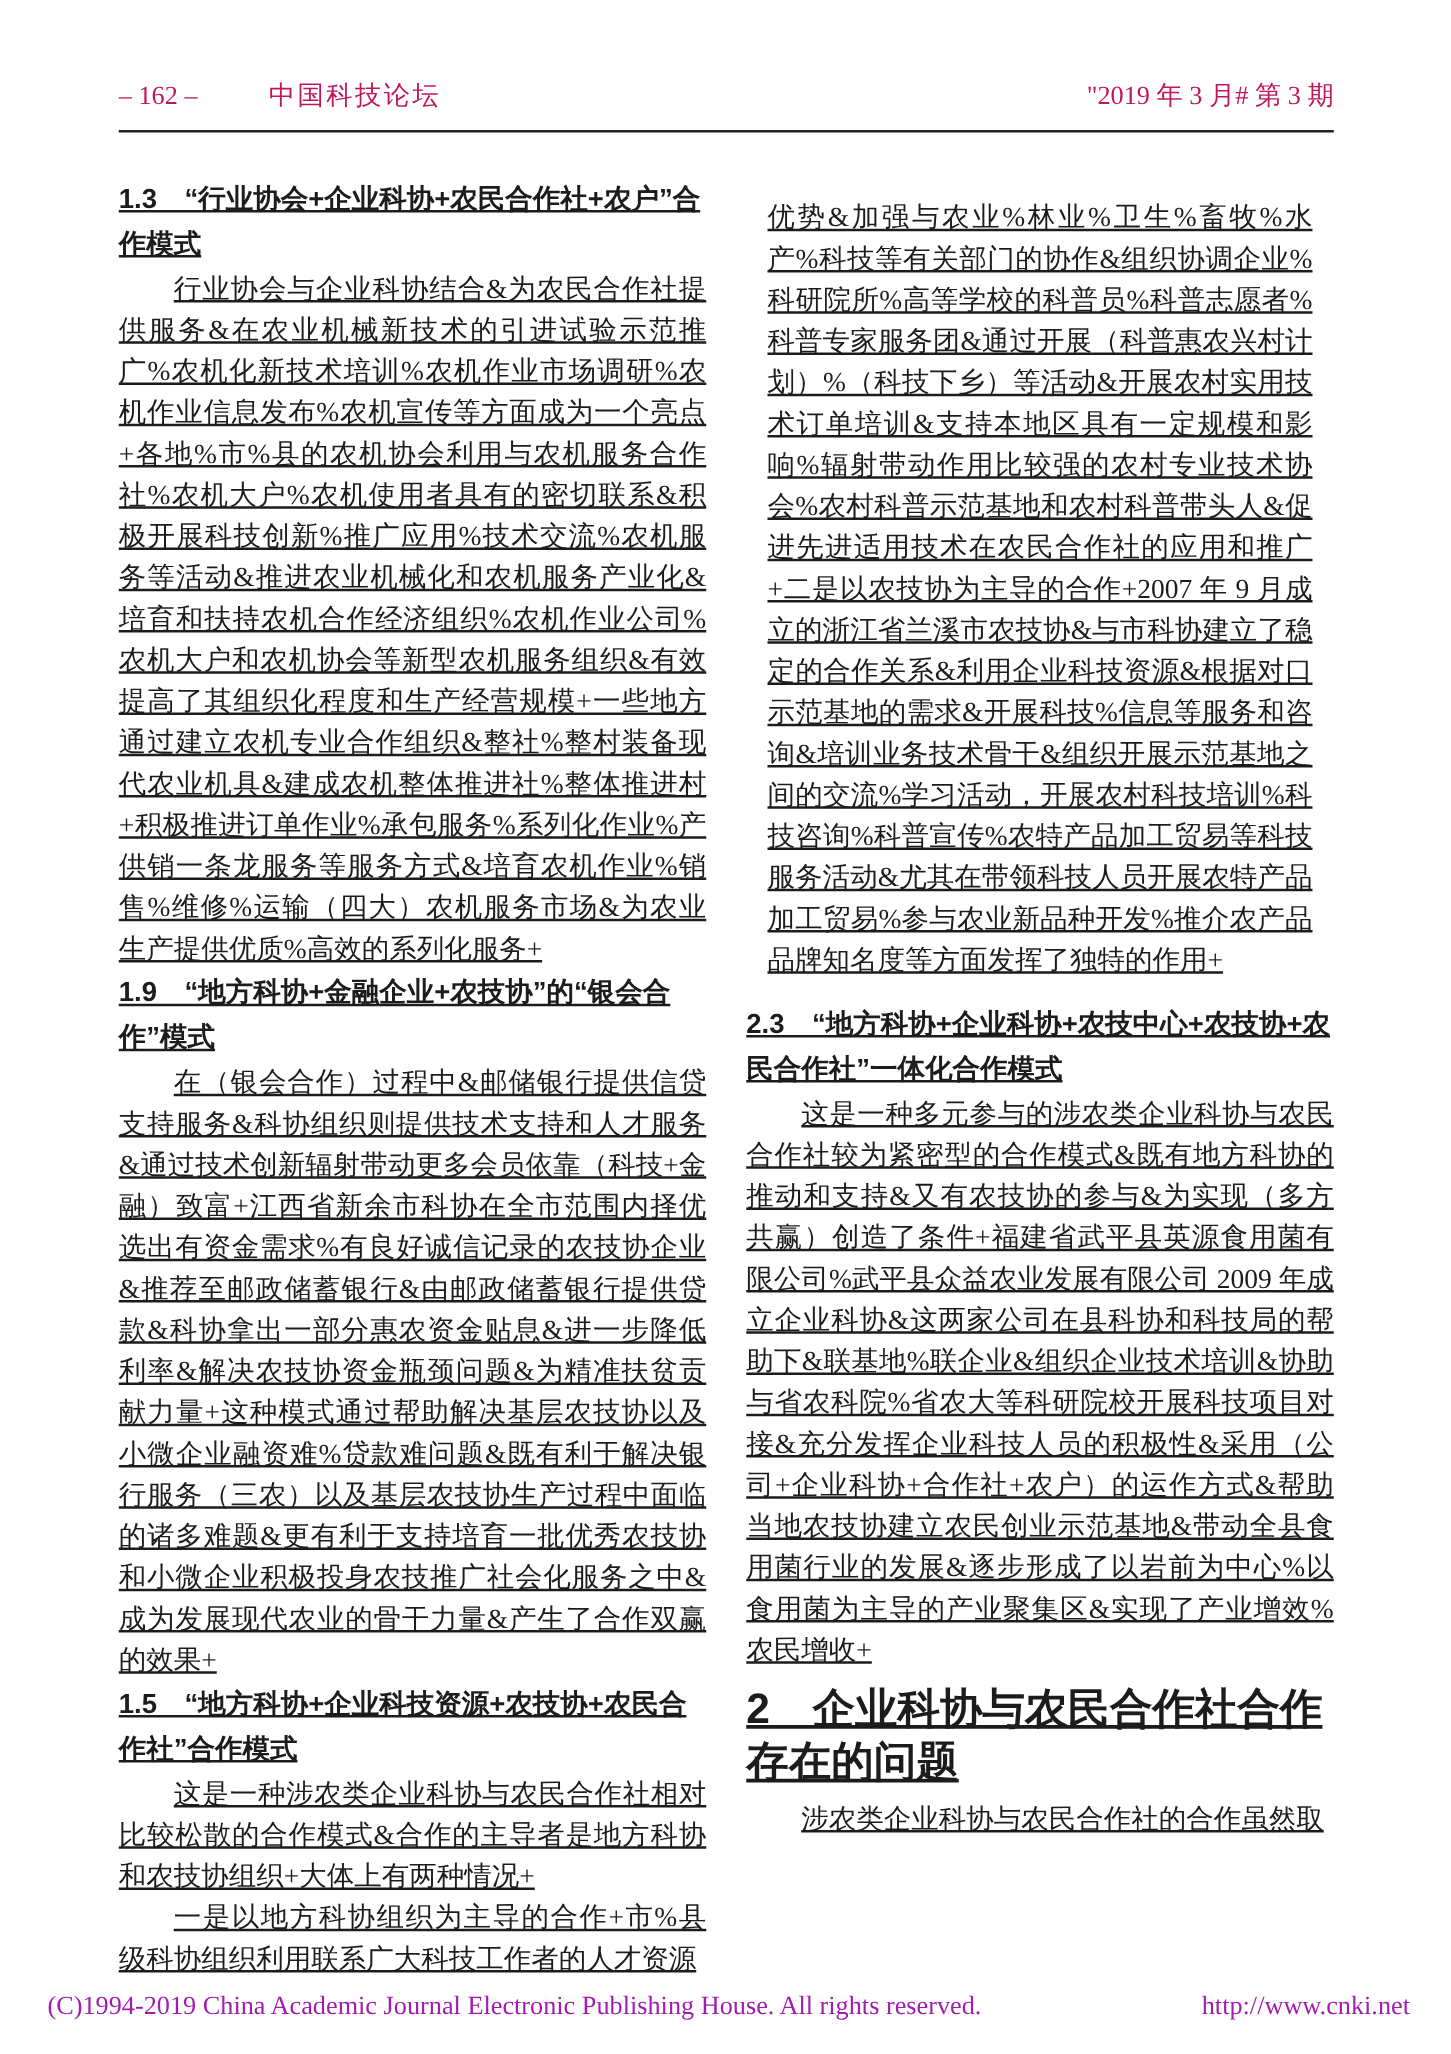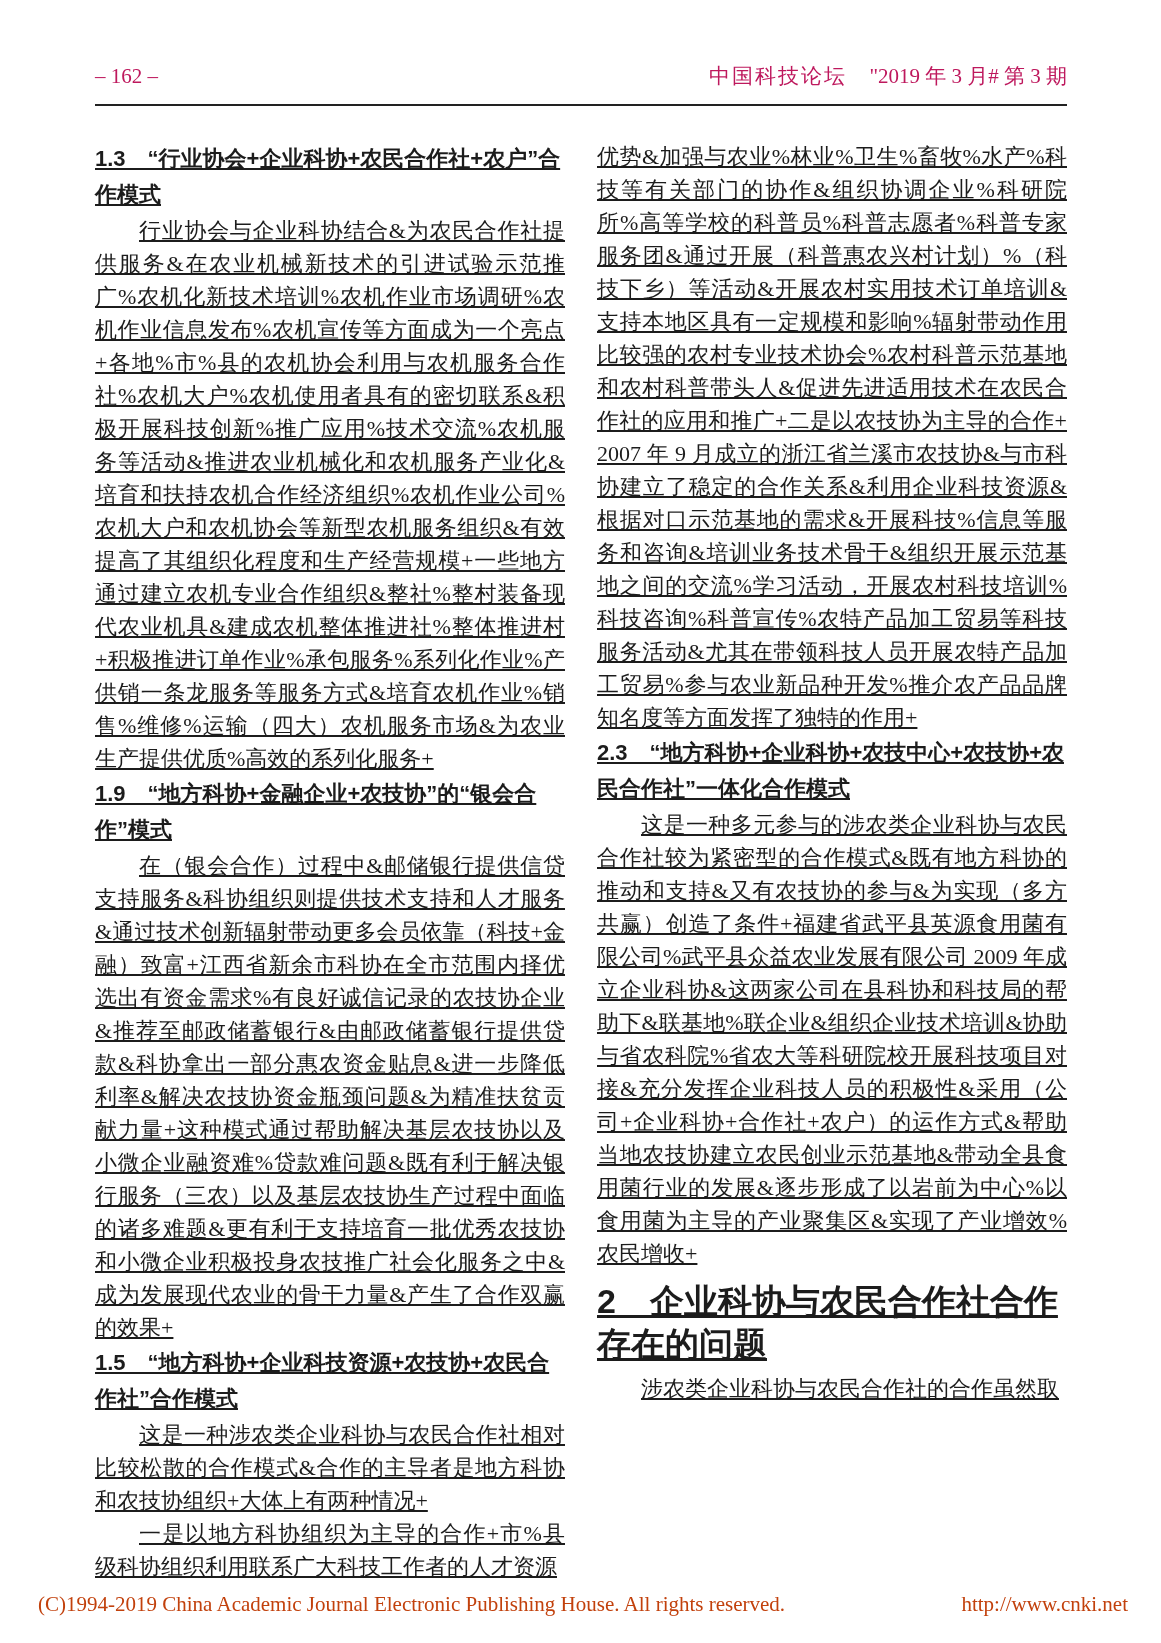--- a/index.html
+++ b/index.html
@@ -22,21 +22,21 @@
     top: 62px;
     left: 95px;
     width: 972px;
     display: flex;
     justify-content: space-between;
     align-items: baseline;
     font-size: 21px;
     color: #be185d;
   }
   .header .page-no { min-width: 120px; }
-  .header .journal { flex: 1; text-align: right; letter-spacing: 2px; }
+  .header .journal { flex: 1; text-align: left; letter-spacing: 2px; }
   .header .issue { min-width: 220px; text-align: right; }
   .rule {
     position: absolute;
     top: 104px;
     left: 95px;
     width: 972px;
     height: 0;
     border-top: 2px solid #222222;
   }
   .columns {
@@ -53,21 +53,21 @@
     font-size: 22px;
     line-height: 33px;
     text-align: justify;
   }
   .para {
     margin: 0;
     text-indent: 2em;
     word-break: break-all;
   }
   .para-cont {
-    margin: 0;
+    margin: 17px;
     text-indent: 0;
     word-break: break-all;
   }
   .h2 {
     margin: 1px 0 1px 0;
     font-family: "Liberation Sans", "DejaVu Sans", sans-serif;
     font-weight: bold;
     font-size: 22px;
     line-height: 36px;
     text-align: left;
@@ -81,21 +81,21 @@
     line-height: 43px;
     text-align: left;
     text-indent: 0;
   }
   .footer {
     position: absolute;
     left: 38px;
     bottom: 26px;
     width: 1090px;
     font-size: 21px;
-    color: #c2410c;
+    color: #a21caf;
     display: flex;
     justify-content: space-between;
     font-family: "Liberation Serif", "DejaVu Serif", serif;
   }
 </style>
 </head>
 <body>
 
 <div class="page">
 

